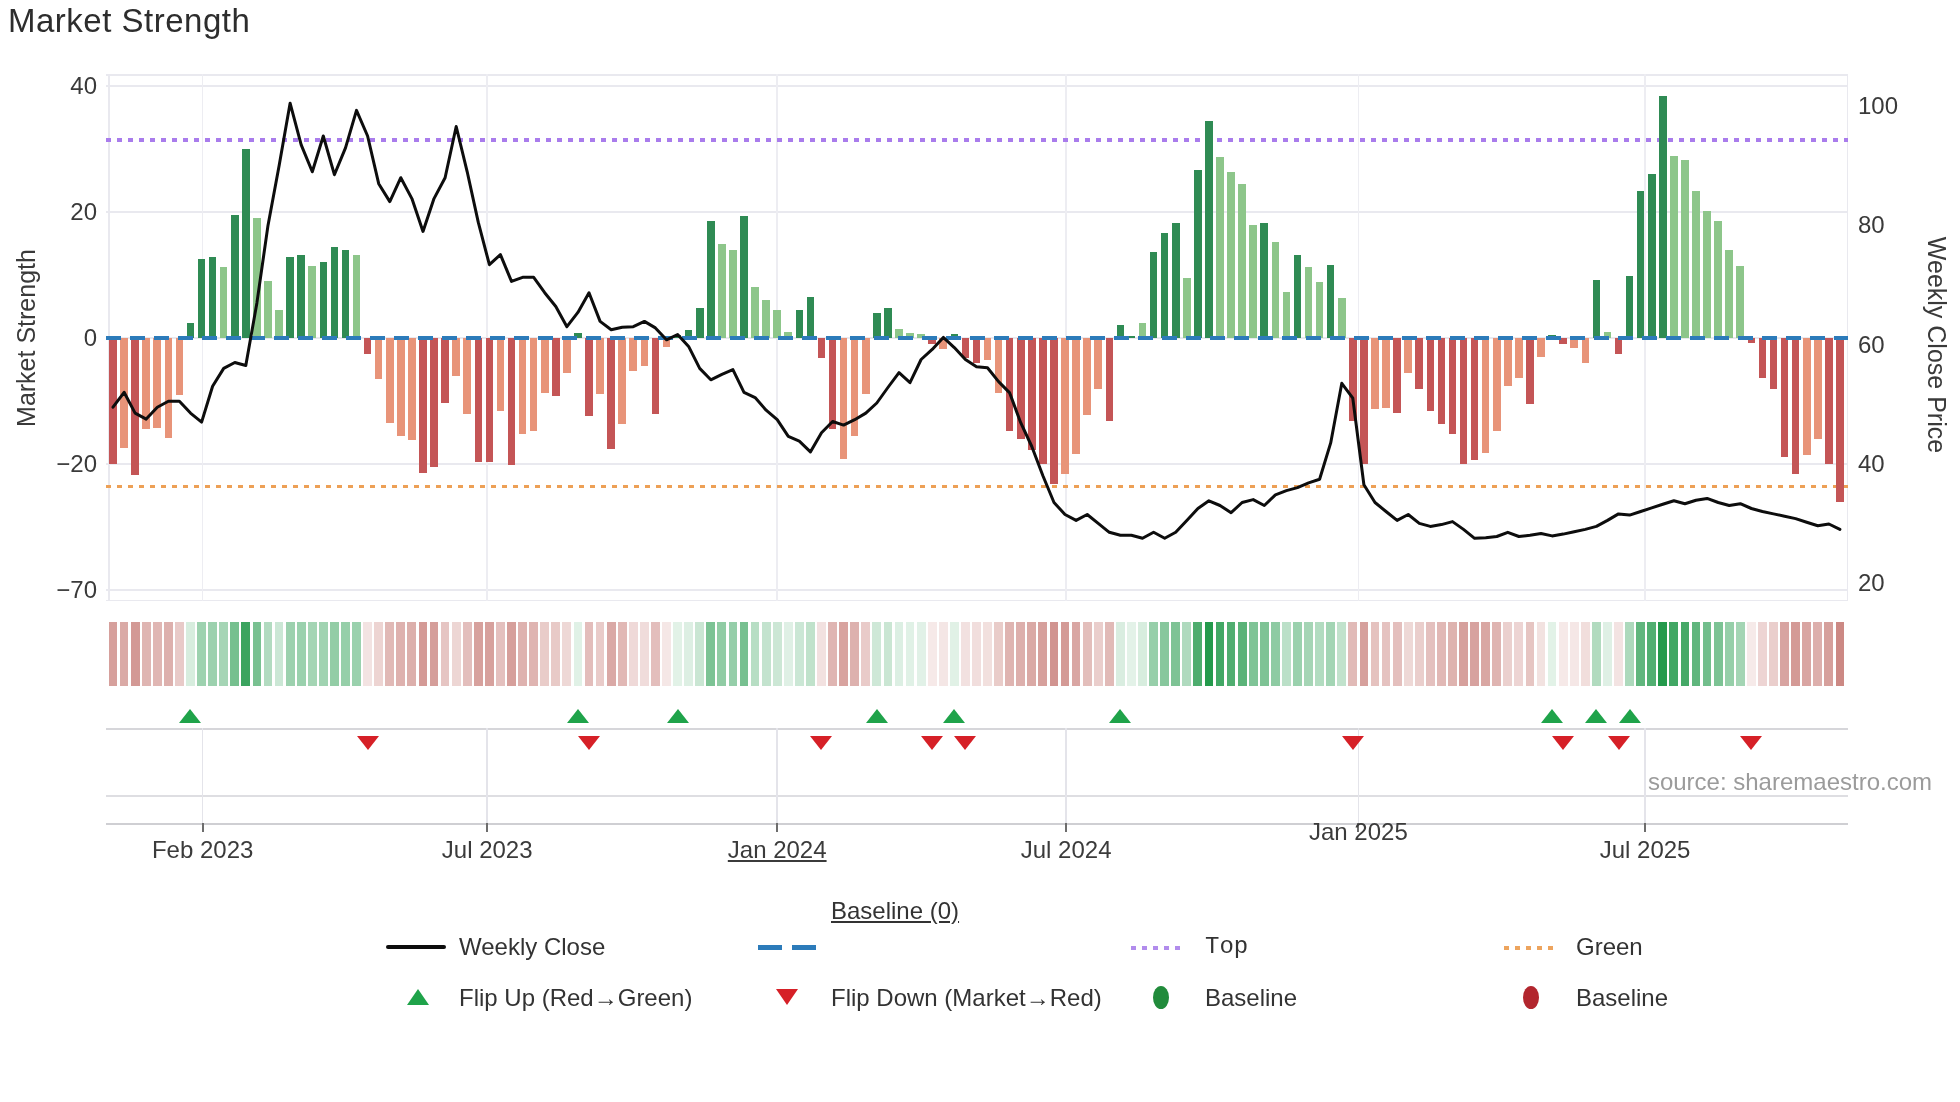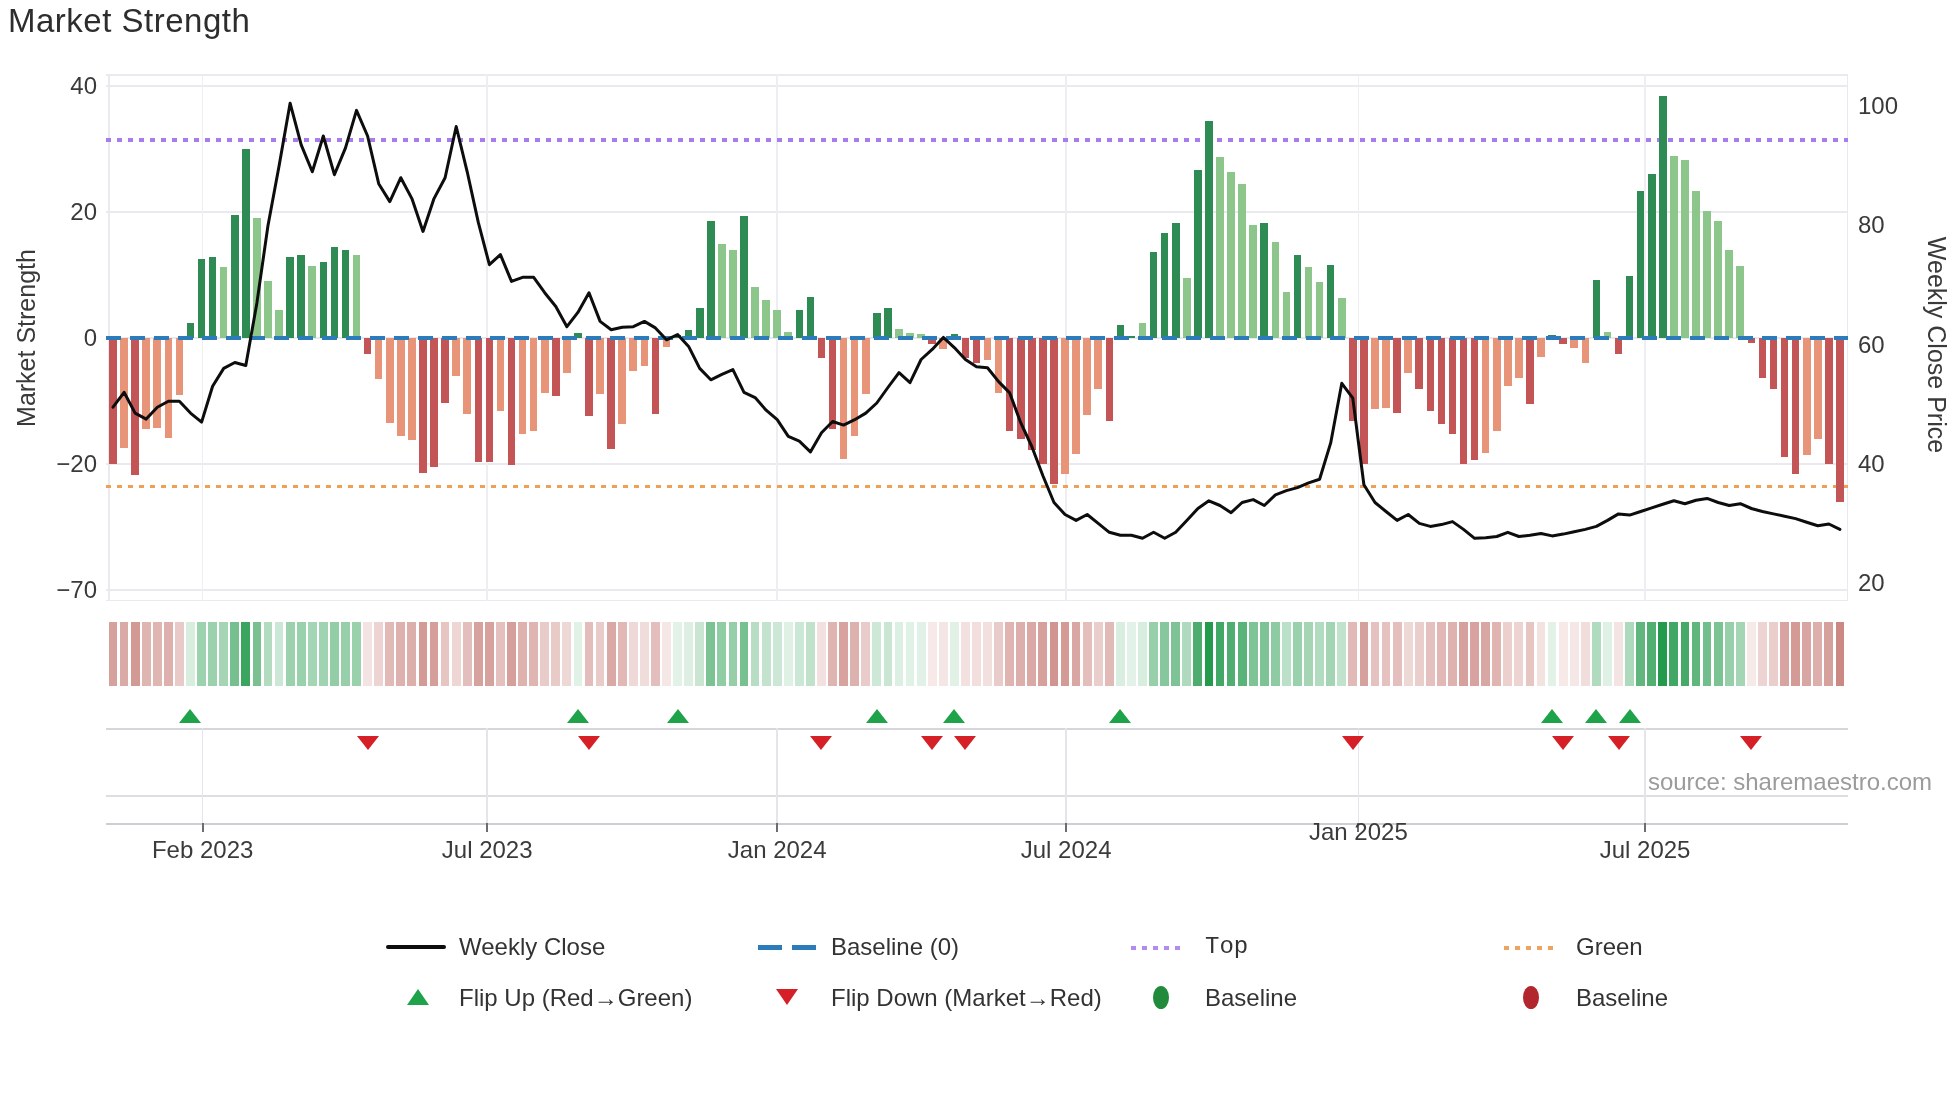--- a/index.html
+++ b/index.html
@@ -418,21 +418,21 @@
       <div class="panel-hline" style="left: 106px; width: 1742px; top: 109px; background: rgb(222, 222, 226);"></div>
       <div class="panel-hline" style="left: 106px; width: 1742px; top: 137px; background: rgb(207, 207, 211);"></div>
       <div class="panel-vline" style="left: 201.917px; top: 42px; height: 95px;"></div>
       <div class="tick-stub" style="left: 201.667px; top: 137px;"></div>
       <div class="xlabel" style="left: 202.667px; top: 150px;">Feb 2023</div>
       <div class="panel-vline" style="left: 486.416px; top: 42px; height: 95px;"></div>
       <div class="tick-stub" style="left: 486.166px; top: 137px;"></div>
       <div class="xlabel" style="left: 487.166px; top: 150px;">Jul 2023</div>
       <div class="panel-vline" style="left: 776.45px; top: 42px; height: 95px;"></div>
       <div class="tick-stub" style="left: 776.2px; top: 137px;"></div>
-      <div class="xlabel" style="left: 777.2px; top: 150px;">Jan 2024</div>
+      <div class="xlabel" style="left: 777.2px; top: 150px; text-decoration: underline;">Jan 2024</div>
       <div class="panel-vline" style="left: 1065.38px; top: 42px; height: 95px;"></div>
       <div class="tick-stub" style="left: 1065.13px; top: 137px;"></div>
       <div class="xlabel" style="left: 1066.13px; top: 150px;">Jul 2024</div>
       <div class="panel-vline" style="left: 1357.62px; top: 42px; height: 95px;"></div>
       <div class="tick-stub" style="left: 1357.38px; top: 137px;"></div>
       <div class="xlabel" style="left: 1358.38px; top: 132px;">Jan 2025</div>
       <div class="panel-vline" style="left: 1644.34px; top: 42px; height: 95px;"></div>
       <div class="tick-stub" style="left: 1644.09px; top: 137px;"></div>
       <div class="xlabel" style="left: 1645.09px; top: 150px;">Jul 2025</div>
       <div class="tri-up" style="left: 179.49px; top: 23px;"></div>
@@ -454,21 +454,21 @@
       <div class="tri-down" style="left: 1607.52px; top: 50px;"></div>
       <div class="tri-down" style="left: 1740.36px; top: 50px;"></div>
     </div>
 
   <div id="source-label">source: sharemaestro.com</div>
 
   <div>
     <div class="lg-line"></div>
     <div class="legend-label" style="left:459px; top:933px;">Weekly Close</div>
     <div class="lg-dash" style="left:758px;"></div>
-    <div class="legend-label" style="left:831px; top:933px;">Baseline (0)</div>
+    <div class="legend-label" style="left:831px; top:897px;text-decoration:underline;">Baseline (0)</div>
     <div class="lg-dots-purple"></div>
     <div class="legend-label" style="left:1205px; top:933px;font-family:Liberation Mono, monospace;">Top</div>
     <div class="lg-dots-orange"></div>
     <div class="legend-label" style="left:1576px; top:933px;">Green</div>
 
     <div class="lg-tri-up"></div>
     <div class="legend-label" style="left:459px; top:984px;">Flip Up (Red→Green)</div>
     <div class="lg-tri-down"></div>
     <div class="legend-label" style="left:831px; top:984px;">Flip Down (Market→Red)</div>
     <div class="lg-ellipse" id="lg-pos"></div>

